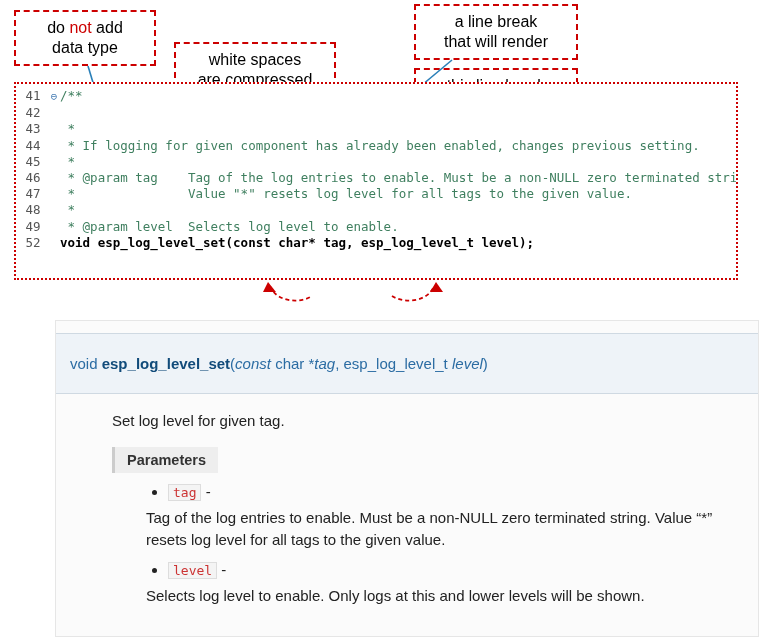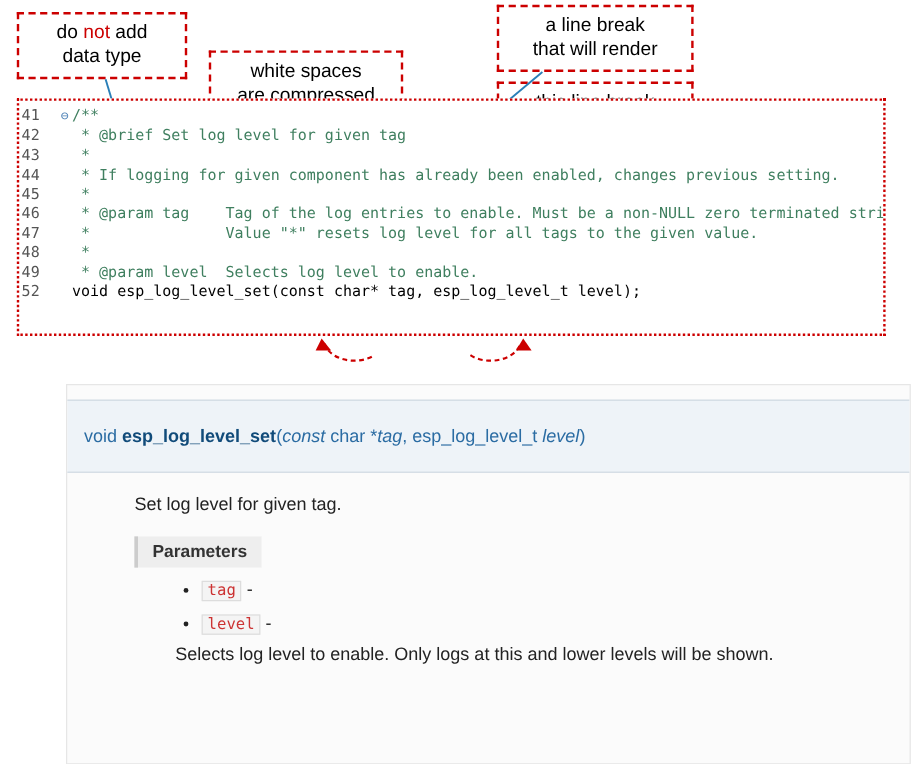--- a/index.html
+++ b/index.html
@@ -60,21 +60,21 @@
   .code-line {
     display: flex;
     align-items: baseline;
     font-family: "DejaVu Sans Mono", monospace;
     font-size: 12.5px;
     line-height: 16.2px;
     white-space: pre;
   }
   .ln {
     width: 30px;
-    text-align: left;
+    text-align: center;
     color: #555555;
     font-family: "DejaVu Sans Mono", monospace;
     font-size: 12.5px;
     flex: 0 0 30px;
     user-select: none;
   }
   .fold {
     width: 12px;
     flex: 0 0 12px;
     text-align: center;
@@ -194,21 +194,21 @@
   <polygon points="268,282 276,292 263,292" fill="#cc0000"></polygon>
   <path d="M 392 296 C 404 304 428 302 434 286" fill="none" stroke="#cc0000" stroke-width="1.8" stroke-dasharray="4,3"></path>
   <polygon points="436,282 443,292 430,292" fill="#cc0000"></polygon>
 </svg>
 
 <div id="code-panel">
   <div class="code-line">
     <span class="ln">41</span><span class="fold">⊖</span><span class="code-text cmt">/**</span>
   </div>
   <div class="code-line">
-    <span class="ln">42</span><span class="fold"></span><span class="code-text cmt"> * @brief Set log level for given tag</span>
+    <span class="ln">42</span><span class="fold"></span>
   </div>
   <div class="code-line">
     <span class="ln">43</span><span class="fold"></span><span class="code-text cmt"> *</span>
   </div>
   <div class="code-line">
     <span class="ln">44</span><span class="fold"></span><span class="code-text cmt"> * If logging for given component has already been enabled, changes previous setting.</span>
   </div>
   <div class="code-line">
     <span class="ln">45</span><span class="fold"></span><span class="code-text cmt"> *</span>
   </div>
@@ -218,37 +218,38 @@
   <div class="code-line">
     <span class="ln">47</span><span class="fold"></span><span class="code-text cmt"> *               Value "*" resets log level for all tags to the given value.</span>
   </div>
   <div class="code-line">
     <span class="ln">48</span><span class="fold"></span><span class="code-text cmt"> *</span>
   </div>
   <div class="code-line">
     <span class="ln">49</span><span class="fold"></span><span class="code-text cmt"> * @param level  Selects log level to enable.</span>
   </div>
   <div class="code-line">
-    <span class="ln">52</span><span class="fold"></span><span class="code-text code" style="font-weight:normal;color:#000;">void esp_log_level_set(const char* tag, esp_log_level_t level);</span>
+    <span class="ln">52</span><span class="fold"></span><span class="code-text code" style="font-weight:bold;color:#000;">void esp_log_level_set(const char* tag, esp_log_level_t level);</span>
   </div>
 </div>
 
 <div id="doc-panel">
   <div id="doc-signature">
     <span>void </span><span class="fname">esp_log_level_set</span><span>(</span><span class="ital">const</span><span> char *</span><span class="ital">tag</span><span>, </span><span>esp_log_level_t </span><span class="ital">level</span><span>)</span>
   </div>
 
   <div class="doc-body">
     <div class="doc-p">Set log level for given tag.</div>
     <div class="params-head">Parameters</div>
 
     <ul class="param-list">
       <li>
         <span class="param-code">tag</span>
         <span>-</span>
+        <div class="param-desc">Tag of the log entries to enable. Must be a non-NULL zero terminated string. Value “*” resets log level for all tags to the given value.</div>
       </li>
       <li>
         <span class="param-code">level</span>
         <span>-</span>
         <div class="param-desc">Selects log level to enable. Only logs at this and lower levels will be shown.</div>
       </li>
     </ul>
   </div>
 </div>
 

